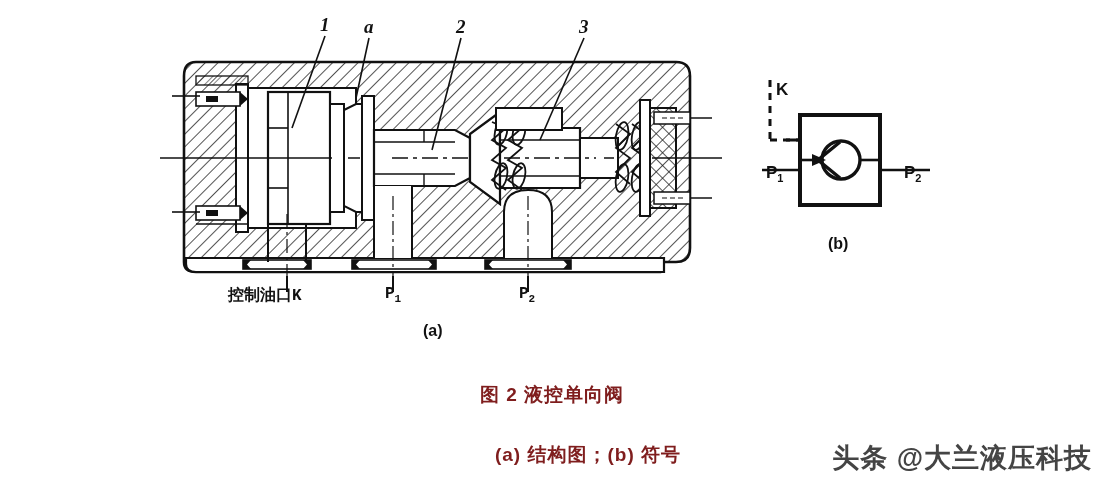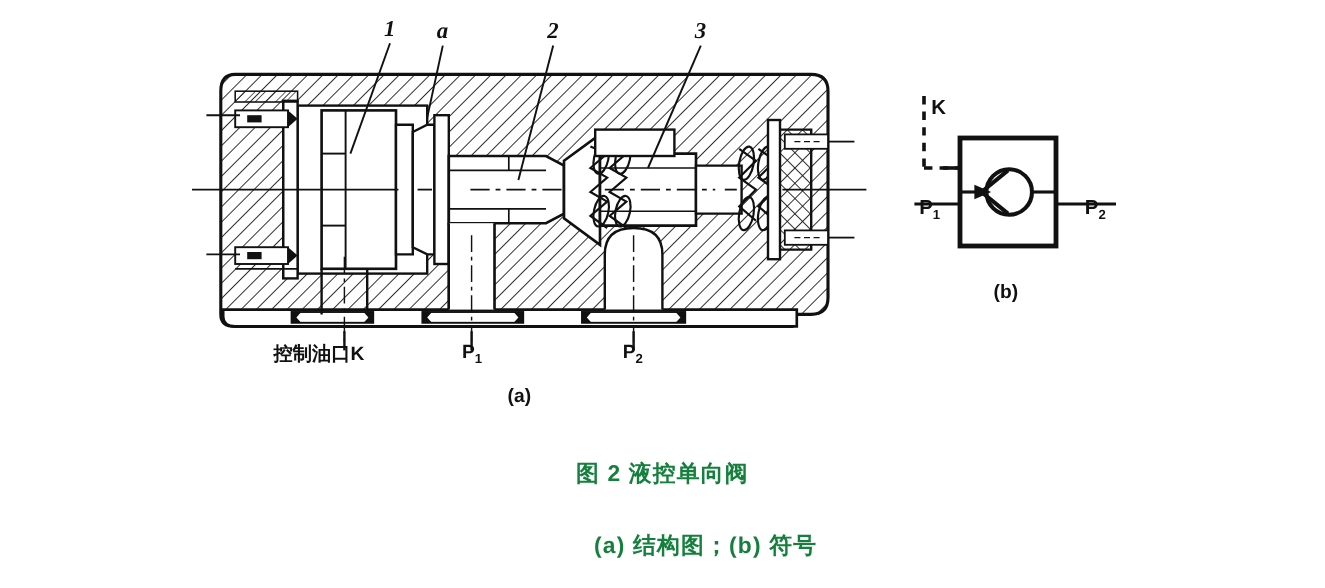--- a/index.html
+++ b/index.html
@@ -34,39 +34,39 @@
     color: #111;
   }
   .callout-num {
     font-size: 19px;
     font-style: italic;
     font-weight: 700;
   }
   .port-label {
     font-size: 16px;
     font-weight: 700;
-    font-family: Liberation Sans, sans-serif;
+    font-family: Liberation Mono, monospace;
   }
   .port-label sub {
     font-size: 11px;
   }
   .sub-label {
     font-size: 16px;
     font-weight: 700;
     font-family: "Liberation Sans", sans-serif;
   }
   .cap-line {
     position: absolute;
     width: 100%;
     text-align: center;
     font-size: 19px;
     font-weight: 700;
     letter-spacing: 1px;
     font-family: "Liberation Sans", sans-serif;
-    color: #15803d;
+    color: #7f1d1d;
   }
   .watermark {
     position: absolute;
     right: 12px;
     bottom: 14px;
     font-size: 27px;
     font-weight: 700;
     color: #2b2b2b;
     opacity: 0.88;
     letter-spacing: 1px;
@@ -307,14 +307,15 @@
 
   <span class="lbl sym-label" style="left:904px; top:163px;">
     <span>P</span><sub>2</sub>
   </span>
 
   <span class="lbl sub-label" style="left:828px; top:235px;">(b)</span>
 
   <div class="cap-line" style="top:382px;">图 2    液控单向阀</div>
   <div class="cap-line" style="top:442px;margin-left:36px;">(a) 结构图；(b) 符号</div>
 
+  <div class="watermark">头条 @大兰液压科技</div>
 
 </div>
 
 </body></html>

